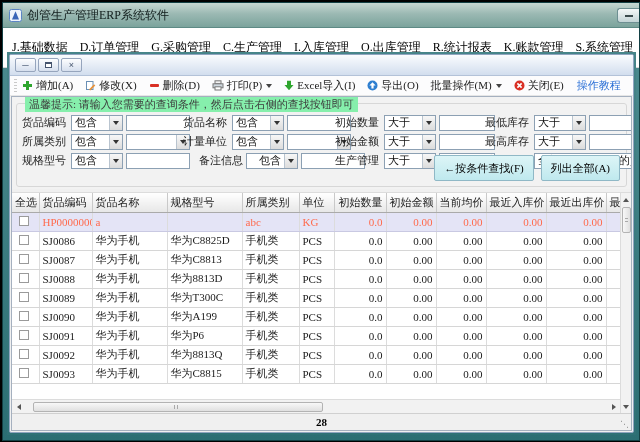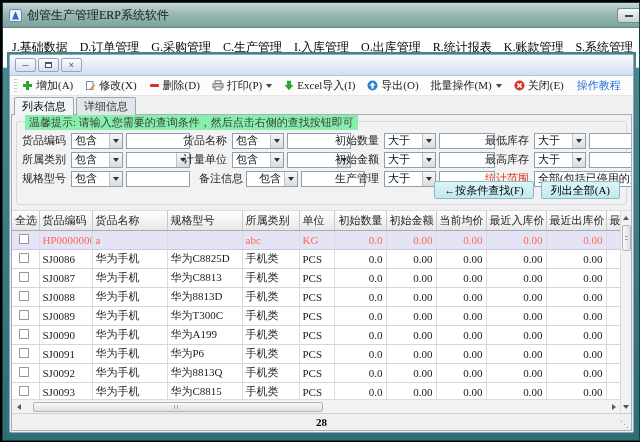--- a/index.html
+++ b/index.html
@@ -67,21 +67,21 @@
   .flabel{font-size:11px;color:#1c1c1c;white-space:nowrap;width:46px;}
   .flabel.red{color:#e03a1e;}
   .wsel{display:flex;align-items:center;height:16px;background:#fff;border:1px solid #8ca0b3;}
   .wsel-text{font-size:11px;padding:0 3px;flex:1;overflow:hidden;white-space:nowrap;color:#111;}
   .wsel-btn{width:13px;align-self:stretch;border-left:1px solid #b9c4cf;
             background:linear-gradient(180deg,#f7f7f7,#dcdcdc);
             display:flex;align-items:center;justify-content:center;}
   .tri-down{width:0;height:0;border-left:3px solid transparent;border-right:3px solid transparent;border-top:4px solid #333;}
   .winput{height:16px;background:#fff;border:1px solid #8ca0b3;}
   .fbuttons{position:absolute;right:6px;bottom:5px;display:flex;gap:7px;}
-  .cyanbtn{height:18px;padding:0 9px;font-size:11px;color:#000;
+  .cyanbtn{height:26px;padding:0 9px;font-size:11px;color:#000;
            background:linear-gradient(180deg,#ddf5f7,#bfe9ee);
            border:1px solid #8fb8c6;border-radius:2px;display:flex;align-items:center;white-space:nowrap;}
   .sep{height:4px;flex:0 0 4px;border-bottom:1px solid #dcdcdc;background:#f0f0f0;}
   
   .table-area{flex:1;display:flex;background:#fff;overflow:hidden;}
   .grid-col{flex:1;display:flex;flex-direction:column;overflow:hidden;}
   .grid{flex:1;overflow:hidden;}
   table{border-collapse:collapse;table-layout:fixed;width:624px;font-size:11px;}
   th{height:19px;font-weight:normal;text-align:left;padding:0 3px;color:#222;
      background:linear-gradient(180deg,#ffffff,#e7e7e7);
@@ -231,24 +231,20 @@
                     <circle cx="5.5" cy="5.5" r="5" fill="#d93025"></circle>
                     <path d="M3.4 3.4 L7.6 7.6 M7.6 3.4 L3.4 7.6" stroke="#fff" stroke-width="1.6"></path>
                   </svg>
                 </span>
                 <span class="tb-label">关闭(E)</span>
               </span>
             </span>
           <span class="help-link">操作教程</span>
         </div>
 
-        <div class="tabstrip">
-            <div class="tab active">列表信息</div>
-            <div class="tab">详细信息</div>
-          </div>
 
         <div class="tabpage">
 
           <div class="filter-area">
             <div class="groupbox">
               <span class="hint">温馨提示: 请输入您需要的查询条件，然后点击右侧的查找按钮即可</span>
               <div>
                   <div class="frow" style="top: 10px;">
                     <div class="fgroup" style="left: 5px;">
                       <span class="flabel">货品编码</span>

